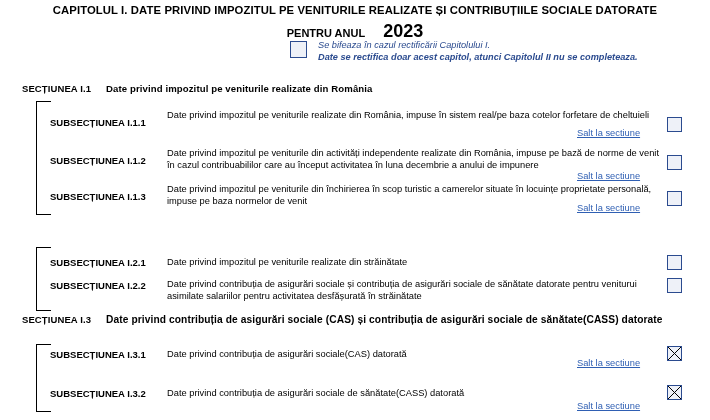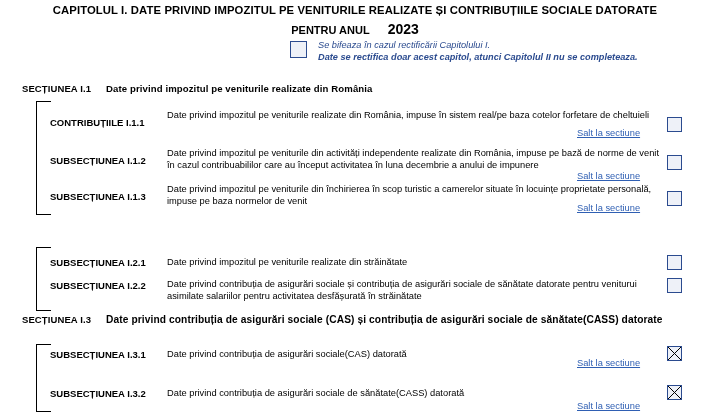--- a/index.html
+++ b/index.html
@@ -33,21 +33,21 @@
   .subtitle-row {
     position: absolute;
     left: 0;
     top: 21px;
     width: 710px;
     text-align: center;
     font-size: 11px;
     font-weight: bold;
   }
   .subtitle-year {
-    font-size: 14px;
+    font-size: 18px;
     font-weight: bold;
     padding-left: 18px;
     vertical-align: baseline;
   }
   .rect-row {
     position: absolute;
     left: 22px;
     top: 39px;
     width: 670px;
     height: 30px;
@@ -174,21 +174,21 @@
     </div>
   </div>
 
   <div class="section-head" style="left:22px; top:83px;">
     <span class="sec-name">SECȚIUNEA I.1</span><span class="sec-title">Date privind impozitul pe veniturile realizate din România</span>
   </div>
 
   <div class="bracket" style="left:36px; top:101px; width:14px; height:112px;"></div>
 
   <div class="sub-row" style="left:50px; top:107px; width:640px;">
-    <div class="sub-label" style="left:0; top:10px;">CONTRIBUȚIILE I.1.1</div>
+    <div class="sub-label" style="left:0; top:10px;">SUBSECȚIUNEA I.1.1</div>
     <div class="sub-desc" style="left:117px; top:3px; width:490px;">Date privind impozitul pe veniturile realizate din România, impuse în sistem real/pe baza cotelor forfetare de cheltuieli</div>
     <div class="jump" style="left:527px; top:21px;">Salt la sectiune</div>
     <div class="box" style="left:617px; top:10px;"></div>
   </div>
 
   <div class="sub-row" style="left:50px; top:145px; width:640px;">
     <div class="sub-label" style="left:0; top:10px;">SUBSECȚIUNEA I.1.2</div>
     <div class="sub-desc" style="left:117px; top:3px; width:498px;">Date privind impozitul pe veniturile din activități independente realizate din România, impuse pe bază de norme de venit în cazul contribuabililor care au început activitatea în luna decembrie a anului de impunere</div>
     <div class="jump" style="left:527px; top:26px;">Salt la sectiune</div>
     <div class="box" style="left:617px; top:10px;"></div>

